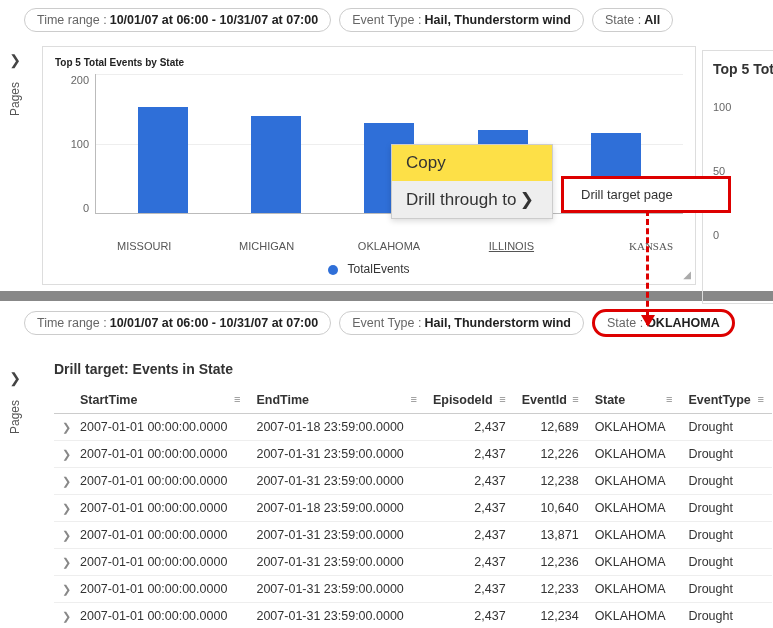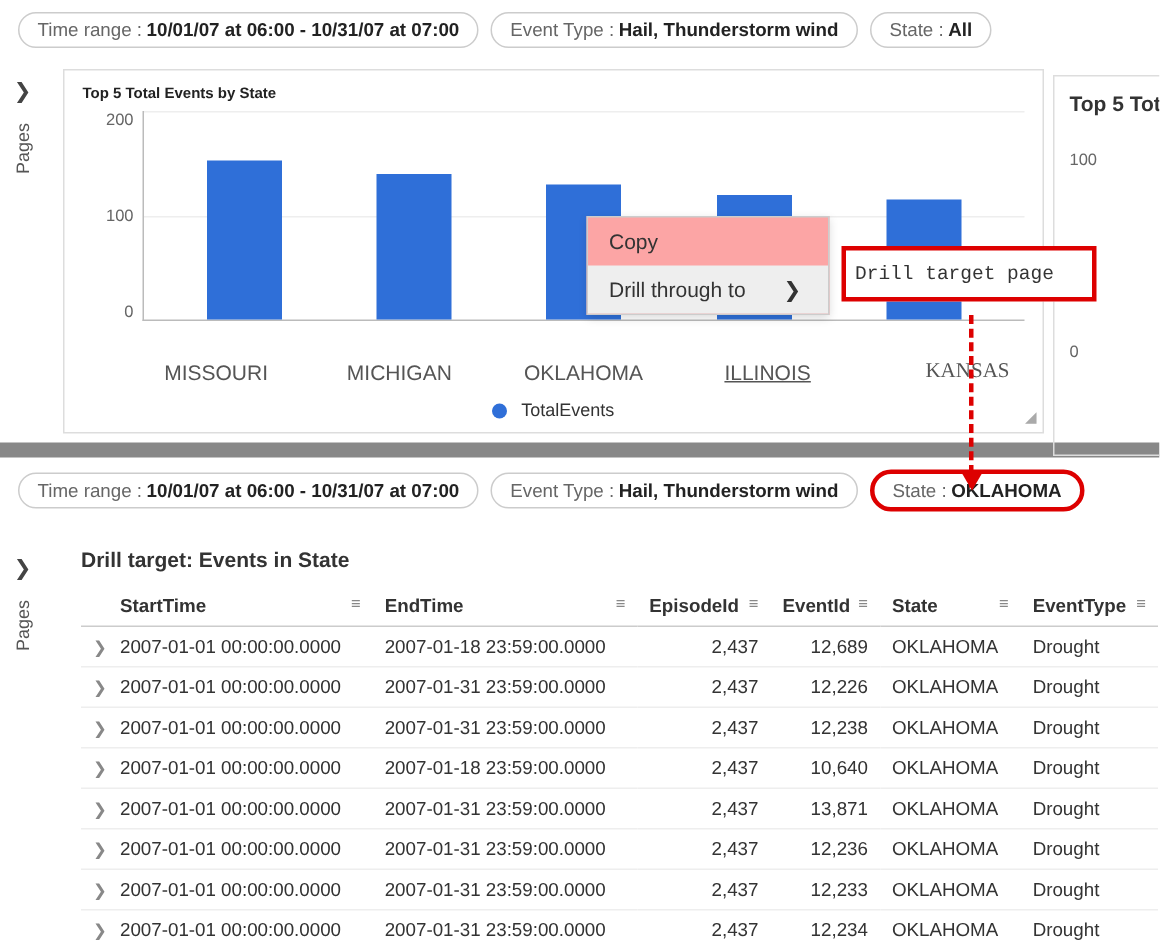--- a/index.html
+++ b/index.html
@@ -1,17 +1,17 @@
 <!DOCTYPE html>
 <html><head>
 <meta charset="utf-8">
 <style>
 * { box-sizing: border-box; margin: 0; padding: 0; }
 body { font-family: "Segoe UI", Arial, sans-serif; font-size: 13px; color: #333; background: #fff; width: 773px; height: 628px; overflow: hidden; position: relative; }
-.filter-bar { display: flex; gap: 8px; padding: 8px 12px; align-items: center; }
+.filter-bar { display: flex; gap: 8px; padding: 8px 24px; align-items: center; }
 .filter-pill { border: 1px solid #ccc; border-radius: 16px; padding: 4px 12px; font-size: 12.5px; background: #fff; display: inline-flex; align-items: center; white-space: nowrap; }
 .filter-pill .label { color: #666; }
 .filter-pill .value { font-weight: bold; color: #222; margin-left: 3px; }
 .filter-pill.highlight { border: 3px solid #d00; }
 .pages-strip { position: absolute; left: 0; width: 30px; display: flex; flex-direction: column; align-items: center; padding-top: 8px; gap: 8px; }
 .pages-strip.top { top: 44px; height: 270px; }
 .pages-strip.bottom { top: 362px; height: 260px; }
 .chev-right { font-size: 14px; color: #444; cursor: pointer; }
 .pages-label { writing-mode: vertical-rl; transform: rotate(180deg); font-size: 12px; color: #555; margin-top: 6px; }
 .panel-area { margin-left: 34px; margin-right: 0; }
@@ -19,31 +19,31 @@
 .chart-panel-header { display: flex; align-items: center; justify-content: space-between; margin-bottom: 6px; }
 .chart-title { font-weight: bold; font-size: 10px; color: #222; }
 .chart-actions { display: flex; align-items: center; gap: 10px; font-size: 12px; color: #666; }
 .chart-actions .icon { cursor: pointer; color: #555; }
 .chart-area { position: relative; height: 160px; display: flex; }
 .y-axis { display: flex; flex-direction: column; justify-content: space-between; align-items: flex-end; width: 40px; padding-right: 6px; font-size: 11px; color: #666; height: 140px; }
 .plot { flex: 1; position: relative; border-left: 1px solid #bbb; border-bottom: 1px solid #bbb; height: 140px; }
 .gridline { position: absolute; left: 0; right: 0; border-top: 1px solid #eee; }
 .bars { position: absolute; left: 0; right: 0; bottom: 0; top: 0; display: flex; justify-content: space-around; align-items: flex-end; padding: 0 10px; }
 .bar { width: 50px; background: #2f6fd8; }
-.x-labels { display: flex; justify-content: space-around; margin-left: 40px; font-size: 14px; color: #555; padding: 6px 10px 0 10px; gap: 44px; }
+.x-labels { display: flex; justify-content: space-around; margin-left: 40px; font-size: 11px; color: #555; padding: 6px 10px 0 10px; gap: 44px; }
 .legend { text-align: center; margin-top: 10px; font-size: 12px; }
 .legend-swatch { display: inline-block; width: 10px; height: 10px; border-radius: 50%; background: #2f6fd8; margin-right: 6px; vertical-align: middle; }
 .resize-handle { position: absolute; right: 4px; bottom: 4px; font-size: 10px; color: #aaa; }
 .side-chart { position: absolute; left: 702px; top: 50px; width: 71px; height: 254px; border: 1px solid #ddd; border-right: none; padding: 10px 0 8px 10px; overflow: hidden; }
 .side-chart-title { font-weight: bold; font-size: 14px; white-space: nowrap; }
 .side-y { display: flex; flex-direction: column; justify-content: space-between; font-size: 11px; color: #666; height: 140px; margin-top: 24px; }
-.context-menu { position: absolute; left: 391px; top: 144px; background: #fca5a5; border: 1px solid #ccc; box-shadow: 0 2px 6px rgba(0,0,0,0.15); font-size: 14px; z-index: 10; }
+.context-menu { position: absolute; left: 391px; top: 144px; background: #fde047; border: 1px solid #ccc; box-shadow: 0 2px 6px rgba(0,0,0,0.15); font-size: 17px; z-index: 10; }
 .cm-item { padding: 8px 18px 8px 14px; display: flex; justify-content: space-between; align-items: center; min-width: 160px; cursor: pointer; }
 .cm-item.hover { background: #eee; }
-.cm-sub { position: absolute; left: 561px; top: 164px; background: #fff; border: 3px solid #d00; padding: 8px 6px; font-size: 13px; z-index: 11; min-width: 170px; cursor: pointer; font-family: Liberation Mono, monospace; }
+.cm-sub { position: absolute; left: 561px; top: 176px; background: #fff; border: 3px solid #d00; padding: 8px 17px; font-size: 13px; z-index: 11; min-width: 170px; cursor: pointer; }
 .divider { height: 10px; background: #888; margin-top: 6px; }
 .drill-arrow { position: absolute; left: 646px; top: 210px; width: 2px; height: 115px; border-left: 3px dashed #d00; z-index: 5; }
 .drill-arrow::after { content: ""; position: absolute; left: -8px; bottom: -2px; border-left: 7px solid transparent; border-right: 7px solid transparent; border-top: 12px solid #d00; }
 .table-panel { margin: 6px 0 0 8px; padding: 10px 0 0 12px; width: 730px; }
 .table-title { font-weight: bold; font-size: 14px; margin-bottom: 10px; }
 table { border-collapse: collapse; width: 100%; font-size: 12.5px; }
 th { text-align: left; padding: 6px 8px; border-bottom: 1px solid #ccc; color: #333; font-weight: 600; position: relative; }
 th .col-menu { float: right; color: #888; font-size: 11px; }
 td { padding: 6px 8px; border-bottom: 1px solid #eee; color: #333; }
 td.num { text-align: right; }

